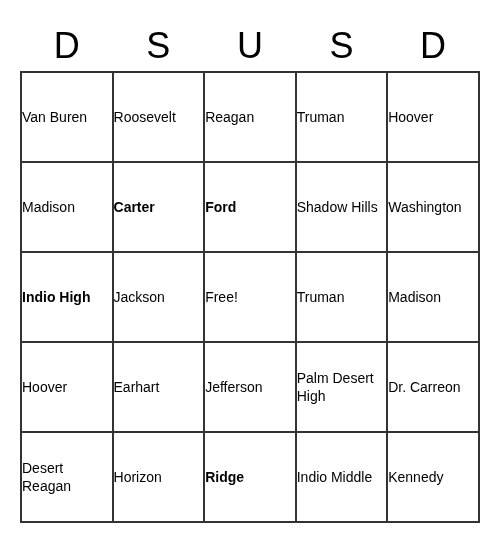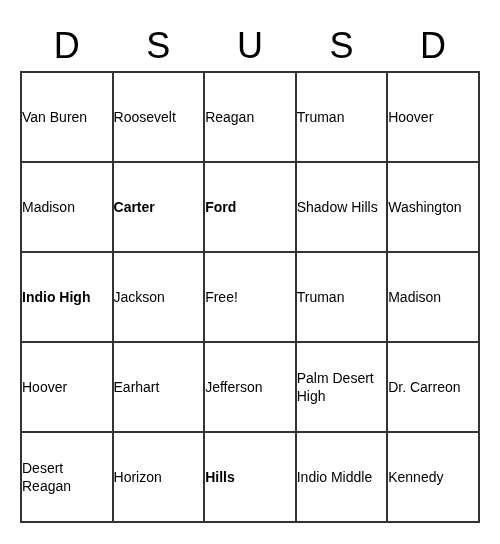--- a/index.html
+++ b/index.html
@@ -98,18 +98,18 @@
       <tr>
         <td>Hoover</td>
         <td>Earhart</td>
         <td>Jefferson</td>
         <td>Palm Desert High</td>
         <td>Dr. Carreon</td>
       </tr>
       <tr>
         <td>Desert Reagan</td>
         <td>Horizon</td>
-        <td class="cell-large">Hills</td>
+        <td class="cell-large">Ridge</td>
         <td>Indio Middle</td>
         <td>Kennedy</td>
       </tr>
     </tbody>
 </table>
 
 </body></html>

